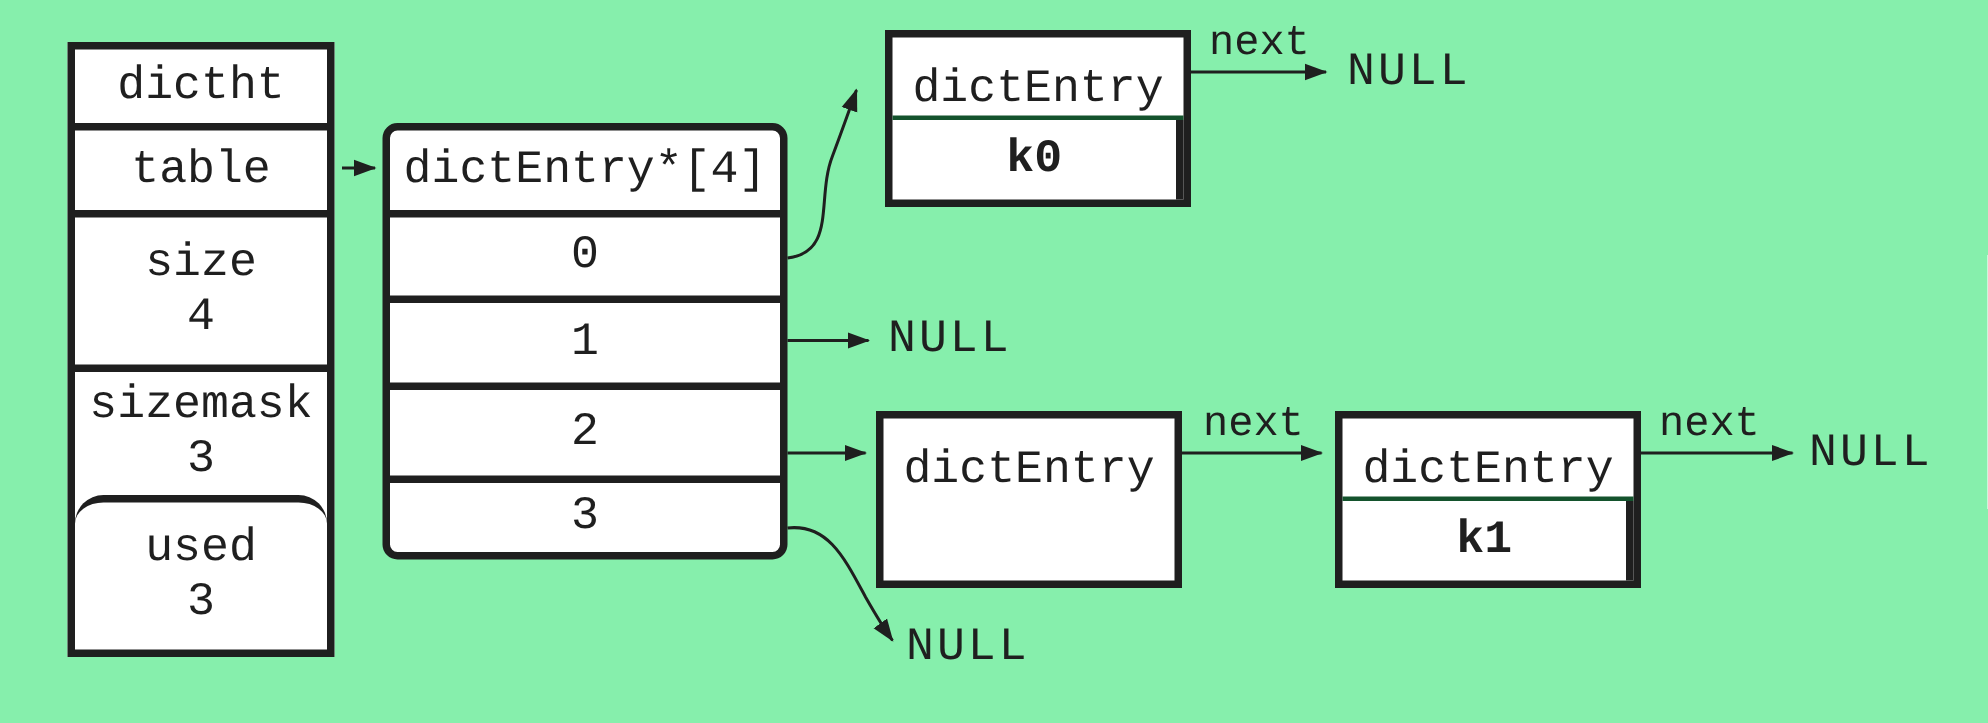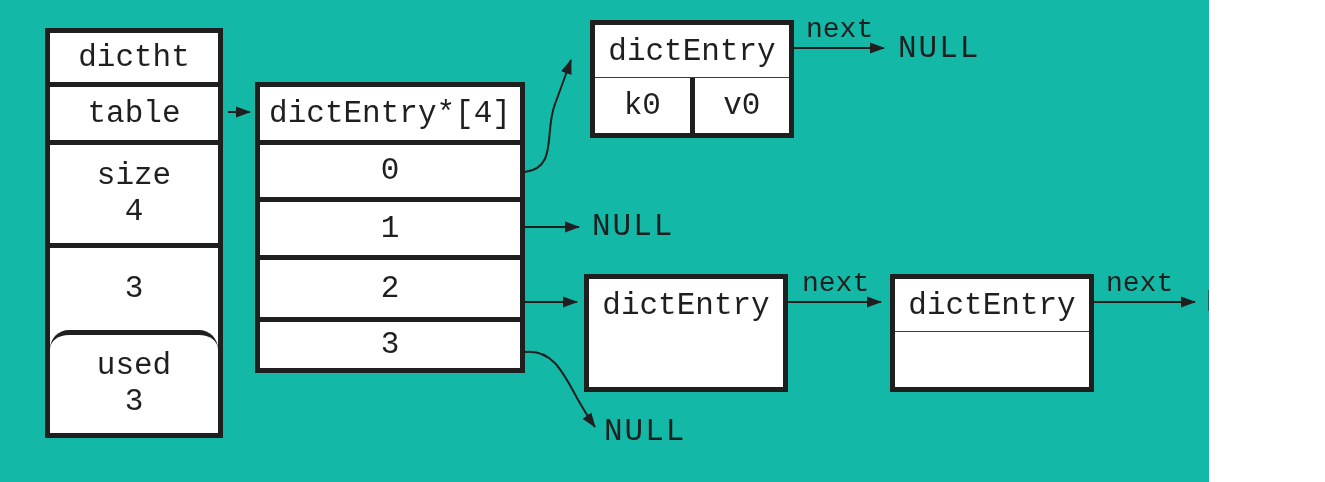--- a/index.html
+++ b/index.html
@@ -3,23 +3,23 @@
 <meta charset="utf-8">
 <style>
   * { box-sizing: border-box; margin: 0; padding: 0; }
   html, body { background: #ffffff; }
   body {
     font-family: "Liberation Mono", "DejaVu Sans Mono", monospace;
     color: #1f1f1f;
   }
   .canvas {
     position: relative;
-    width: 1209px;
+    width: 1325px;
     height: 482px;
-    background: #14b8a6;
+    background: #86efac;
     overflow: hidden;
   }
   .arrows {
     position: absolute;
     left: 0; top: 0;
     width: 1325px; height: 482px;
     pointer-events: none;
   }
   .sbox {
     position: absolute;
@@ -46,29 +46,30 @@
     width: 204px;
     height: 118px;
     border: 5px solid #1f1f1f;
     background: #ffffff;
     display: flex;
     flex-direction: column;
   }
   .entry .ehead {
     height: 52px;
     display: flex;
-    align-items: center;
+    align-items: flex-end;
     justify-content: center;
     font-size: 31px;
     white-space: nowrap;
   }
   .entry .ecells {
     flex: 1;
     display: flex;
-    border-top: 1px solid #14532d;
+    border-top: 3px solid #14532d;
+    font-weight: bold;
   }
   .entry .ecell {
     flex: 1;
     display: flex;
     align-items: center;
     justify-content: center;
     font-size: 31px;
   }
   .entry .ecell.key { border-right: 5px solid #1f1f1f; }
   .floating {
@@ -114,29 +115,30 @@
       <span>dictht</span>
     </div>
     <div class="row" style="height:58px;align-items:center;">
       <span>table</span>
     </div>
     <div class="row" style="height:103px;">
       <span>size</span>
       <span>4</span>
     </div>
     <div class="row" style="height:87px;">
+      <span>sizemask</span>
       <span>3</span>
     </div>
     <div class="row" style="flex:1;border-radius:19px;">
       <span>used</span>
       <span>3</span>
     </div>
   </div>
 
-  <div class="sbox" style="left:255px; top:82px; width:270px; height:291px;">
+  <div class="sbox" style="left:255px; top:82px; width:270px; height:291px;border-radius:10px;">
     <div class="row" style="height:53px;">
       <span>dictEntry*[4]</span>
     </div>
     <div class="row" style="height:57px;">
       <span>0</span>
     </div>
     <div class="row" style="height:58px;">
       <span>1</span>
     </div>
     <div class="row" style="height:62px;">
@@ -148,37 +150,37 @@
   </div>
 
   <div class="entry" style="left:590px; top:20px;">
     <div class="ehead">
       <span>dictEntry</span>
     </div>
     <div class="ecells">
       <div class="ecell key">
         <span>k0</span>
       </div>
-      <div class="ecell">
-        <span>v0</span>
-      </div>
     </div>
   </div>
 
   <div class="entry" style="left:584px; top:274px;">
     <div class="ehead">
       <span>dictEntry</span>
     </div>
   </div>
 
   <div class="entry" style="left:890px; top:274px;">
     <div class="ehead">
       <span>dictEntry</span>
     </div>
     <div class="ecells">
+      <div class="ecell key">
+        <span>k1</span>
+      </div>
     </div>
   </div>
 
   <span class="nextlab" style="left:806px; top:16px;">next</span>
   <span class="nextlab" style="left:802px; top:270px;">next</span>
   <span class="nextlab" style="left:1106px; top:270px;">next</span>
 
   <span class="floating" style="left:898px; top:33px;">NULL</span>
   <span class="floating" style="left:592px; top:211px;">NULL</span>
   <span class="floating" style="left:1206px; top:287px;">NULL</span>

